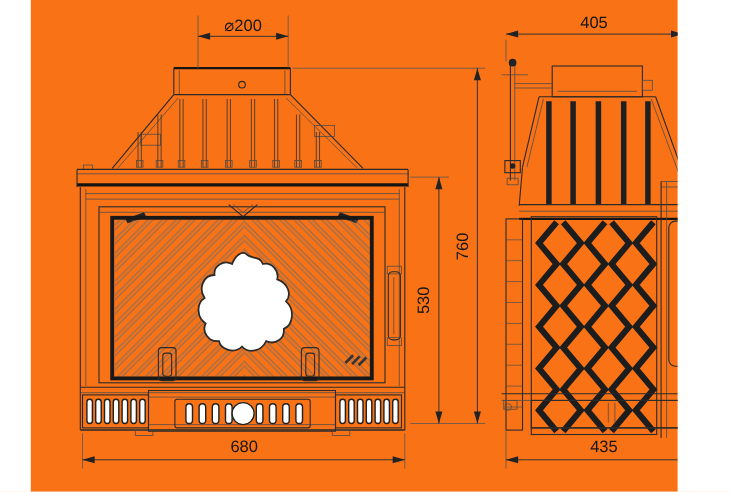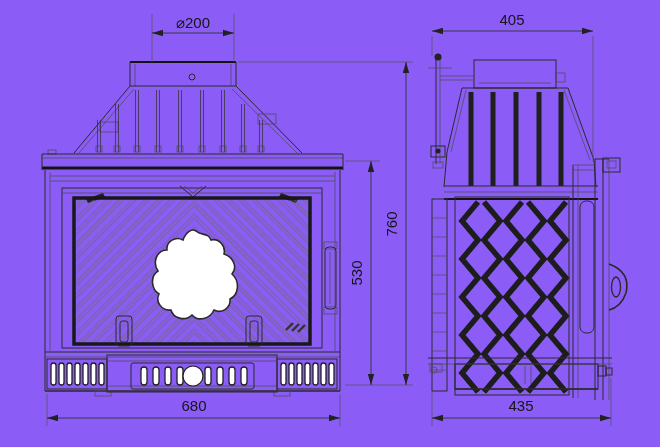--- a/index.html
+++ b/index.html
@@ -1,17 +1,17 @@
 <!DOCTYPE html>
 <html><head>
 <meta charset="utf-8">
 <style>
   html,body { margin:0; padding:0; background:#ffffff; }
-  .canvas { position:relative; width:660px; height:447px; background:#8b5cf6; overflow:hidden;
-            font-family:"Liberation Sans", sans-serif; }
+  .canvas { position:relative; width:588px; height:447px; background:#f97316; overflow:hidden;
+            font-family:"Liberation Sans", sans-serif;margin-left:28px; }
   svg { display:block; }
   .ln   { stroke:#2a2a2a; stroke-width:1; fill:none; }
   .ln2  { stroke:#4a4a4a; stroke-width:0.7; fill:none; }
   .lnT  { stroke:#141414; stroke-width:3; fill:none; }
   .dim  { stroke:#333333; stroke-width:0.9; fill:none; }
   .ext  { stroke:#555555; stroke-width:0.7; fill:none; }
   .arr  { fill:#222222; stroke:none; }
   .dim-text { font-family:"Liberation Sans", sans-serif; font-size:15px; fill:#161616; }
   .dark { fill:#222222; stroke:none; }
   .zig { stroke:#1d1d1d; stroke-width:5.5; fill:none; stroke-linejoin:miter; }

